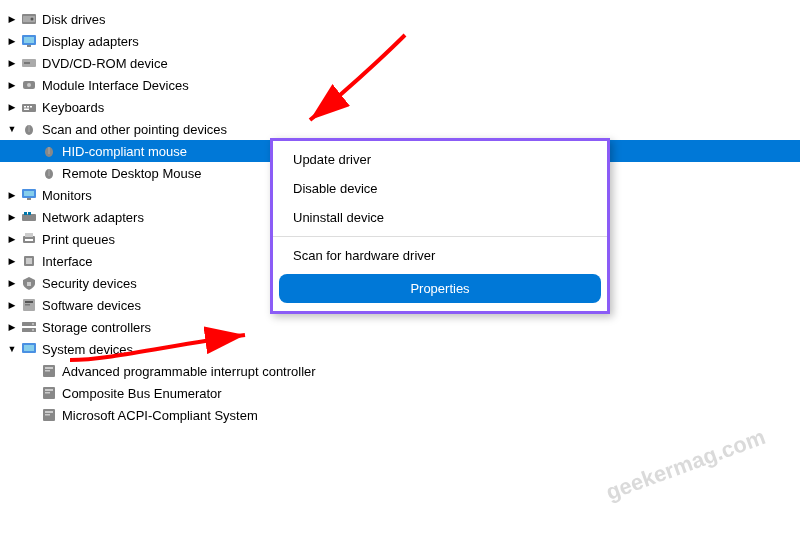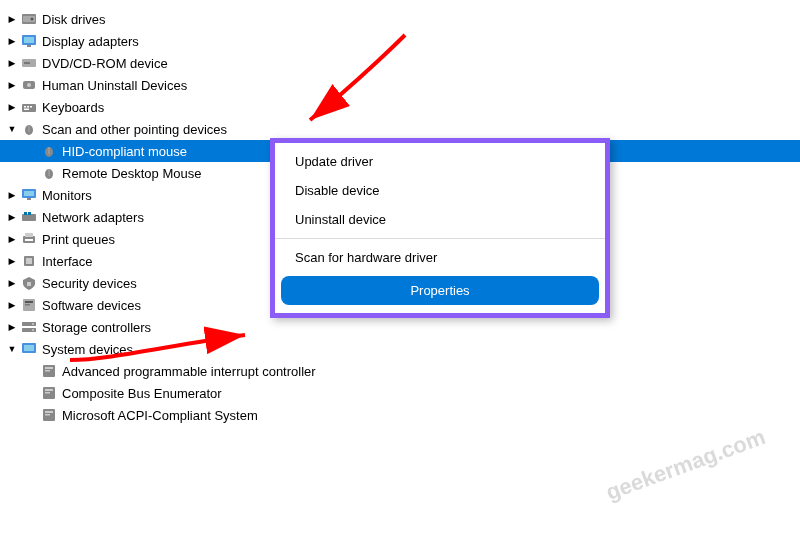--- a/index.html
+++ b/index.html
@@ -68,21 +68,21 @@
     .indent-0 { padding-left: 4px; }
     .indent-1 { padding-left: 24px; }
 
     
     .context-menu {
       position: absolute;
       top: 138px;
       left: 270px;
       width: 340px;
       background: #fff;
-      border: 5px solid #8b5cf6;
+      border: 3px solid #8b5cf6;
       box-shadow: 3px 3px 8px rgba(0,0,0,0.25);
       z-index: 100;
       padding: 4px 0;
     }
 
     .context-menu-item {
       padding: 7px 20px;
       cursor: pointer;
       font-size: 13px;
       display: block;
@@ -162,21 +162,21 @@
         <span class="label">DVD/CD-ROM device</span>
       </div>
       <div class="tree-item indent-0">
         <span class="chevron">▶</span>
         <span class="icon">
           <svg width="16" height="16" viewBox="0 0 16 16">
             <rect x="2" y="4" width="12" height="8" rx="2" fill="#888"></rect>
             <circle cx="8" cy="8" r="2" fill="#ccc"></circle>
           </svg>
         </span>
-        <span class="label">Human Uninstall Devices</span>
+        <span class="label">Module Interface Devices</span>
       </div>
       <div class="tree-item indent-0">
         <span class="chevron">▶</span>
         <span class="icon">
           <svg width="16" height="16" viewBox="0 0 16 16">
             <rect x="1" y="5" width="14" height="8" rx="1" fill="#888"></rect>
             <rect x="3" y="7" width="2" height="1.5" fill="#fff"></rect>
             <rect x="6" y="7" width="2" height="1.5" fill="#fff"></rect>
             <rect x="9" y="7" width="2" height="1.5" fill="#fff"></rect>
             <rect x="3" y="9.5" width="5" height="1.5" fill="#fff"></rect>

